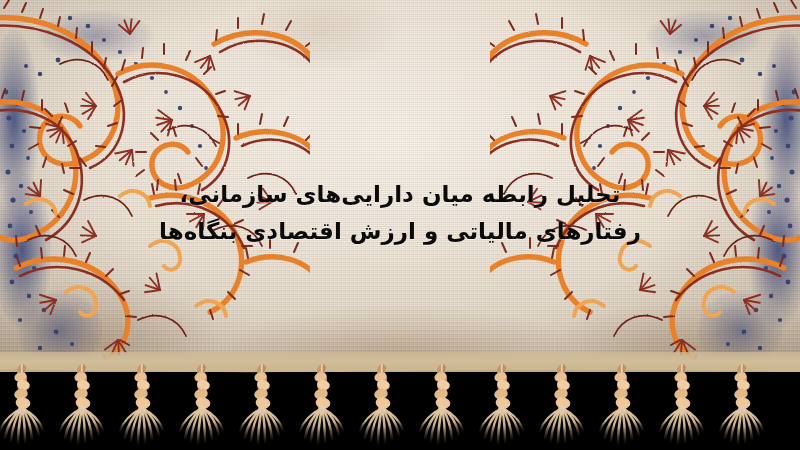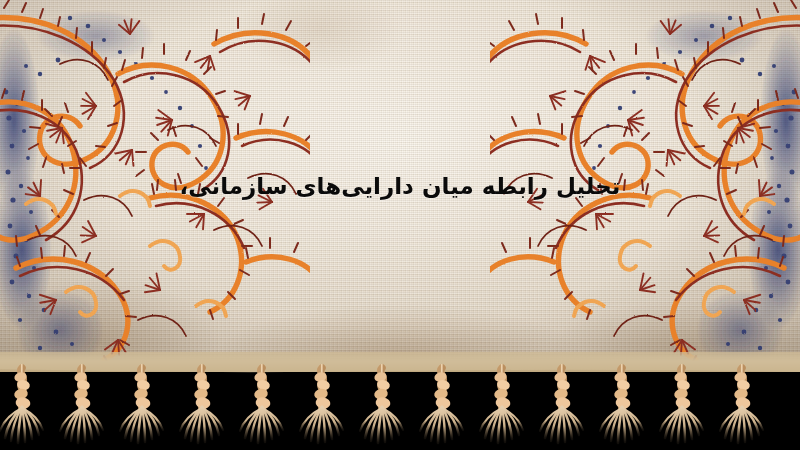--- a/index.html
+++ b/index.html
@@ -53,21 +53,21 @@
   }
 
   
   .orn{position:absolute;top:0;width:310px;height:372px;}
   .orn.left{left:0;}
   .orn.right{right:0;transform:scaleX(-1);}
   .orn svg{display:block;width:100%;height:100%;}
 
   
   .title{
-    position:absolute;left:0;right:0;top:168px;
+    position:absolute;left:0;right:0;top:176px;
     text-align:center;
     color:#0a0a0a;
     font-weight:bold;
     font-size:23px;
     line-height:37px;
     letter-spacing:0px;
     direction:rtl;
     text-shadow:0 1px 0 rgba(255,255,255,.35);
     z-index:8;
   }
@@ -648,20 +648,21 @@
             <path d="M138 320 C 158 310, 178 318, 186 336"></path>
             <path d="M248 178 C 268 168, 288 176, 296 194"></path>
           </g>
         </g>
       </svg>
     </div>
   </div>
 
   <div class="title">
     <span class="ln">تحلیل رابطه میان دارایی‌های سازمانی،</span>
+    <span class="ln">رفتارهای مالیاتی و ارزش اقتصادی بنگاه‌ها</span>
   </div>
 
   <div class="fringe">
     <svg viewBox="0 0 800 98" preserveAspectRatio="none" xmlns="http://www.w3.org/2000/svg" aria-hidden="true">
       <defs>
         <linearGradient id="cordG" x1="0" y1="0" x2="1" y2="0">
           <stop offset="0%" stop-color="#c49a6a"></stop>
           <stop offset="42%" stop-color="#f3dcbb"></stop>
           <stop offset="100%" stop-color="#bb8f5f"></stop>
         </linearGradient>

